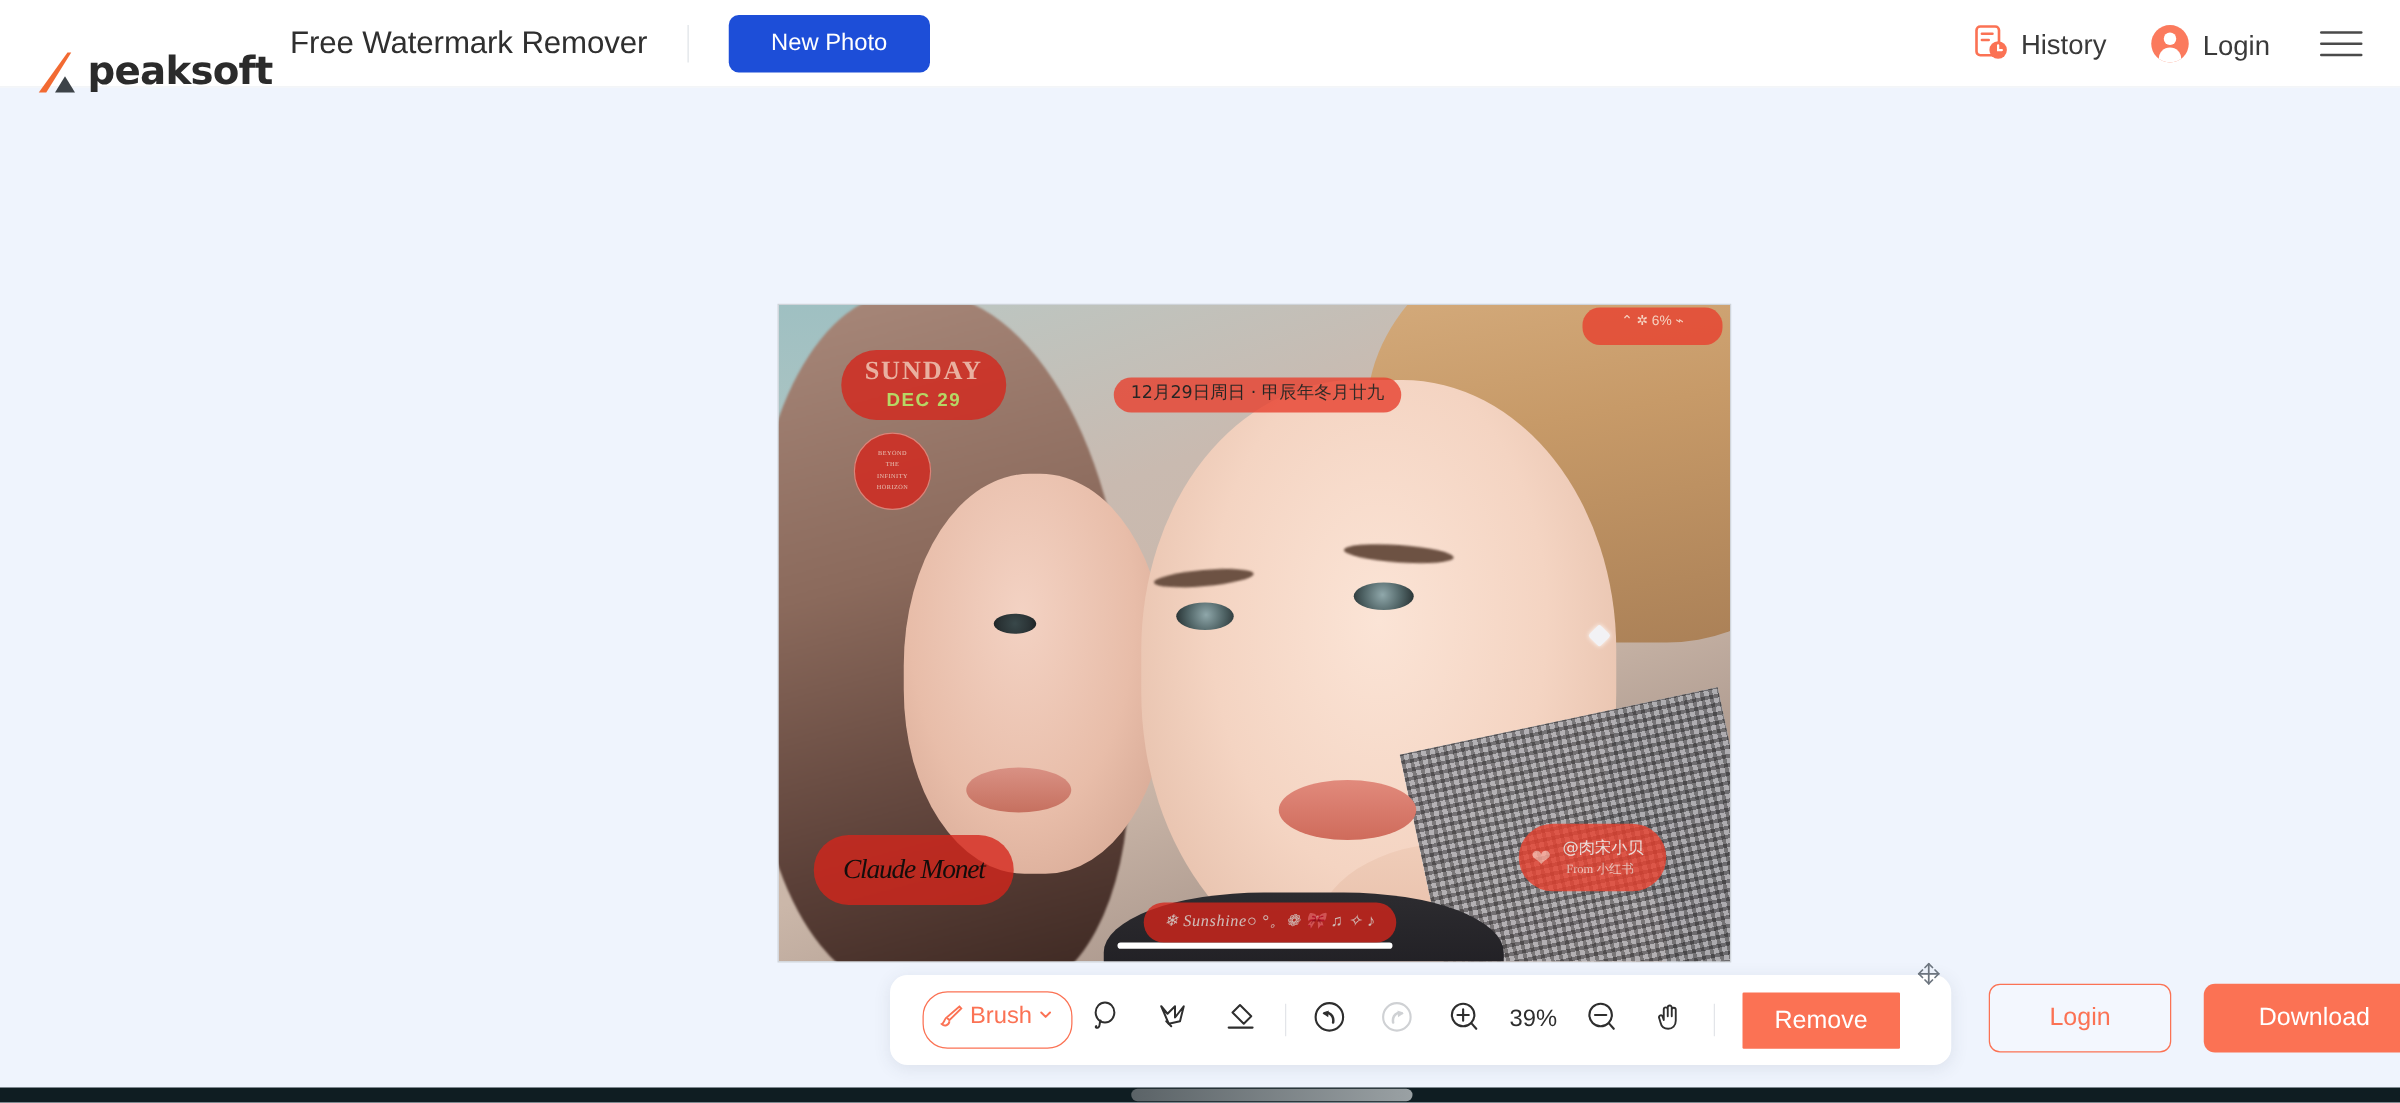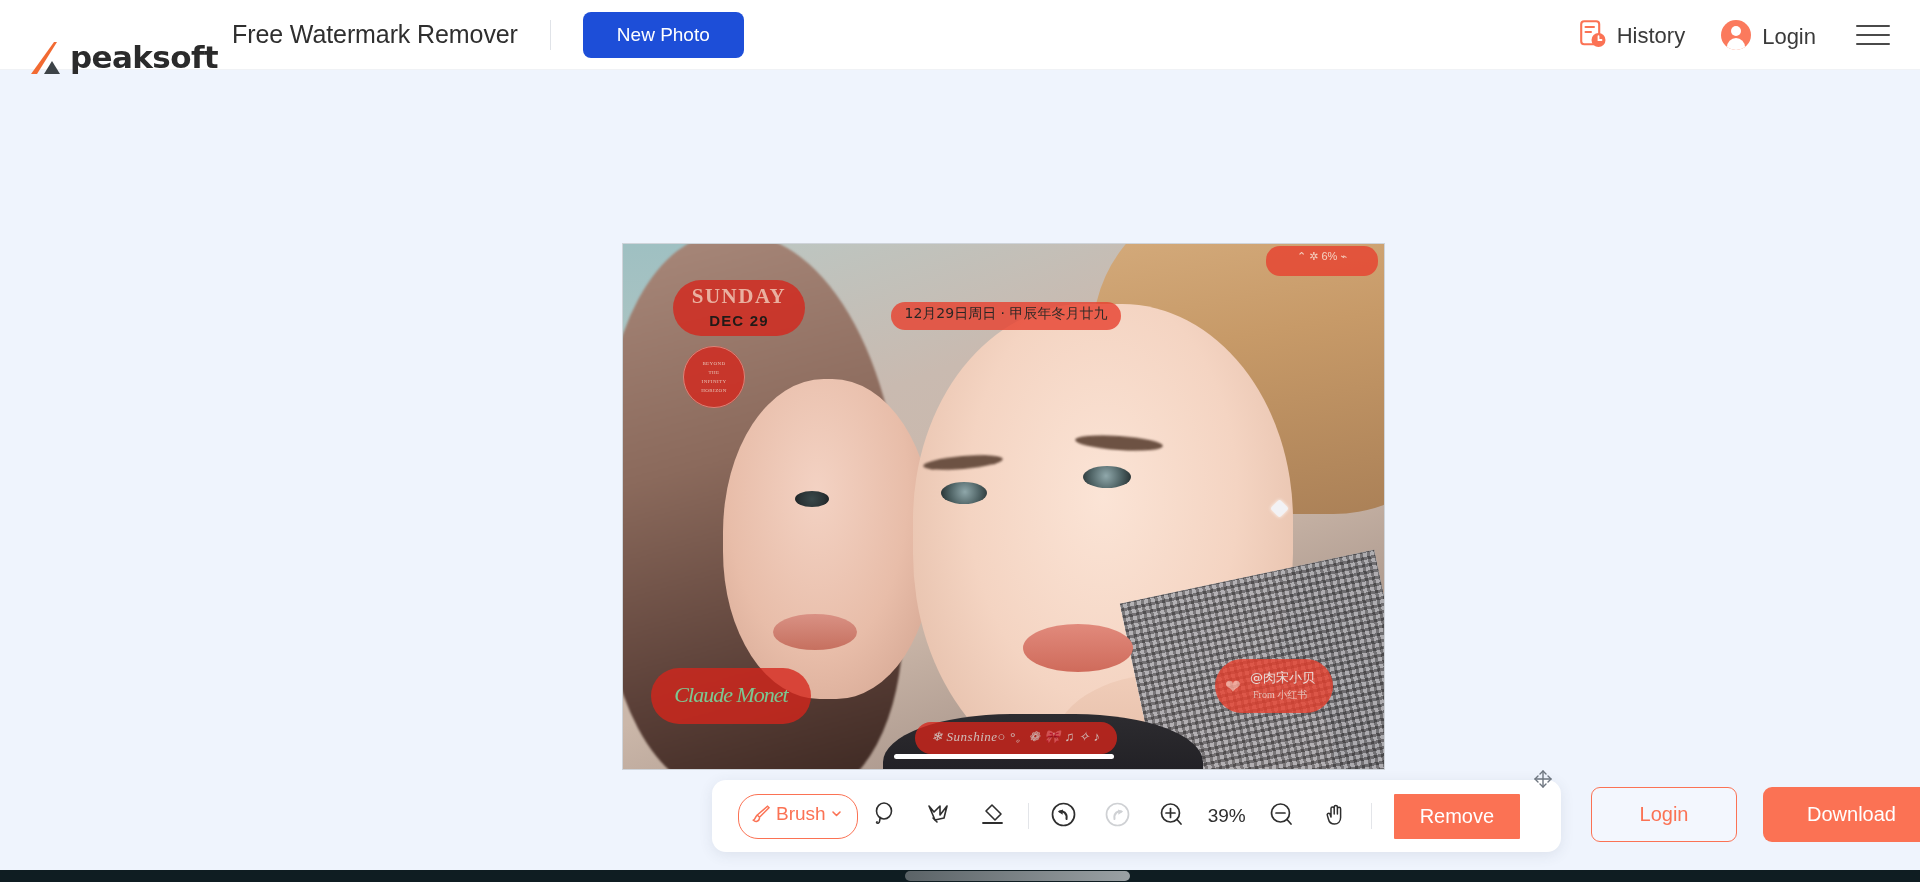--- a/index.html
+++ b/index.html
@@ -164,21 +164,21 @@
   .mask-bright{ background:#e8412f; opacity:.8; }
 
   .wm-sunday{ left:50px; top:36px; width:132px; height:56px; }
   .wm-sunday .l1{
     position:absolute; left:50%; top:4px; transform:translateX(-50%);
     font-family:"Liberation Serif", serif; font-size:21px; letter-spacing:1.5px;
     color:#ffbfae; white-space:nowrap; font-weight:600;
   }
   .wm-sunday .l2{
     position:absolute; left:50%; top:32px; transform:translateX(-50%);
-    font-size:15px; font-weight:700; letter-spacing:1.2px; color:#000000; white-space:nowrap;
+    font-size:15px; font-weight:700; letter-spacing:1.2px; color:#bef264; white-space:nowrap;
   }
   .wm-stamp{ left:60px; top:102px; width:62px; height:62px; }
   .wm-stamp .circ{
     position:absolute; inset:0; border-radius:50%;
     border:1px solid rgba(255,220,210,.55);
     display:flex; flex-direction:column; align-items:center; justify-content:center;
     font-size:5px; line-height:9px; color:#ffd5c9; letter-spacing:.4px;
     font-family:"Liberation Serif", serif;
   }
   .wm-date{ left:268px; top:58px; width:230px; height:28px; }
@@ -195,21 +195,21 @@
   }
   .wm-status{ right:6px; top:2px; width:112px; height:30px; border-radius:14px; }
   .wm-status .t{
     position:absolute; left:50%; top:4px; transform:translateX(-50%);
     font-size:11px; white-space:nowrap; color:#ffdfd6;
   }
   .wm-monet{ left:28px; top:424px; width:160px; height:56px; }
   .wm-monet .t{
     position:absolute; left:50%; top:14px; transform:translateX(-50%);
     font-family:"Liberation Serif", serif; font-style:italic; font-size:22px;
-    color:#86efac; white-space:nowrap; letter-spacing:-1px;
+    color:#000000; white-space:nowrap; letter-spacing:-1px;
   }
   .wm-sun{ left:292px; top:478px; width:202px; height:32px; border-radius:16px; }
   .wm-sun .t{
     position:absolute; left:50%; top:6px; transform:translateX(-50%);
     font-size:13px; white-space:nowrap; color:#ffe6df;
     font-family:"Liberation Serif", serif; font-style:italic; letter-spacing:.5px;
   }
   .wm-xhs{ left:592px; top:415px; width:118px; height:54px; border-radius:28px; }
   .wm-xhs .heart{
     position:absolute; left:10px; top:16px; font-size:19px; color:#ffa998;

